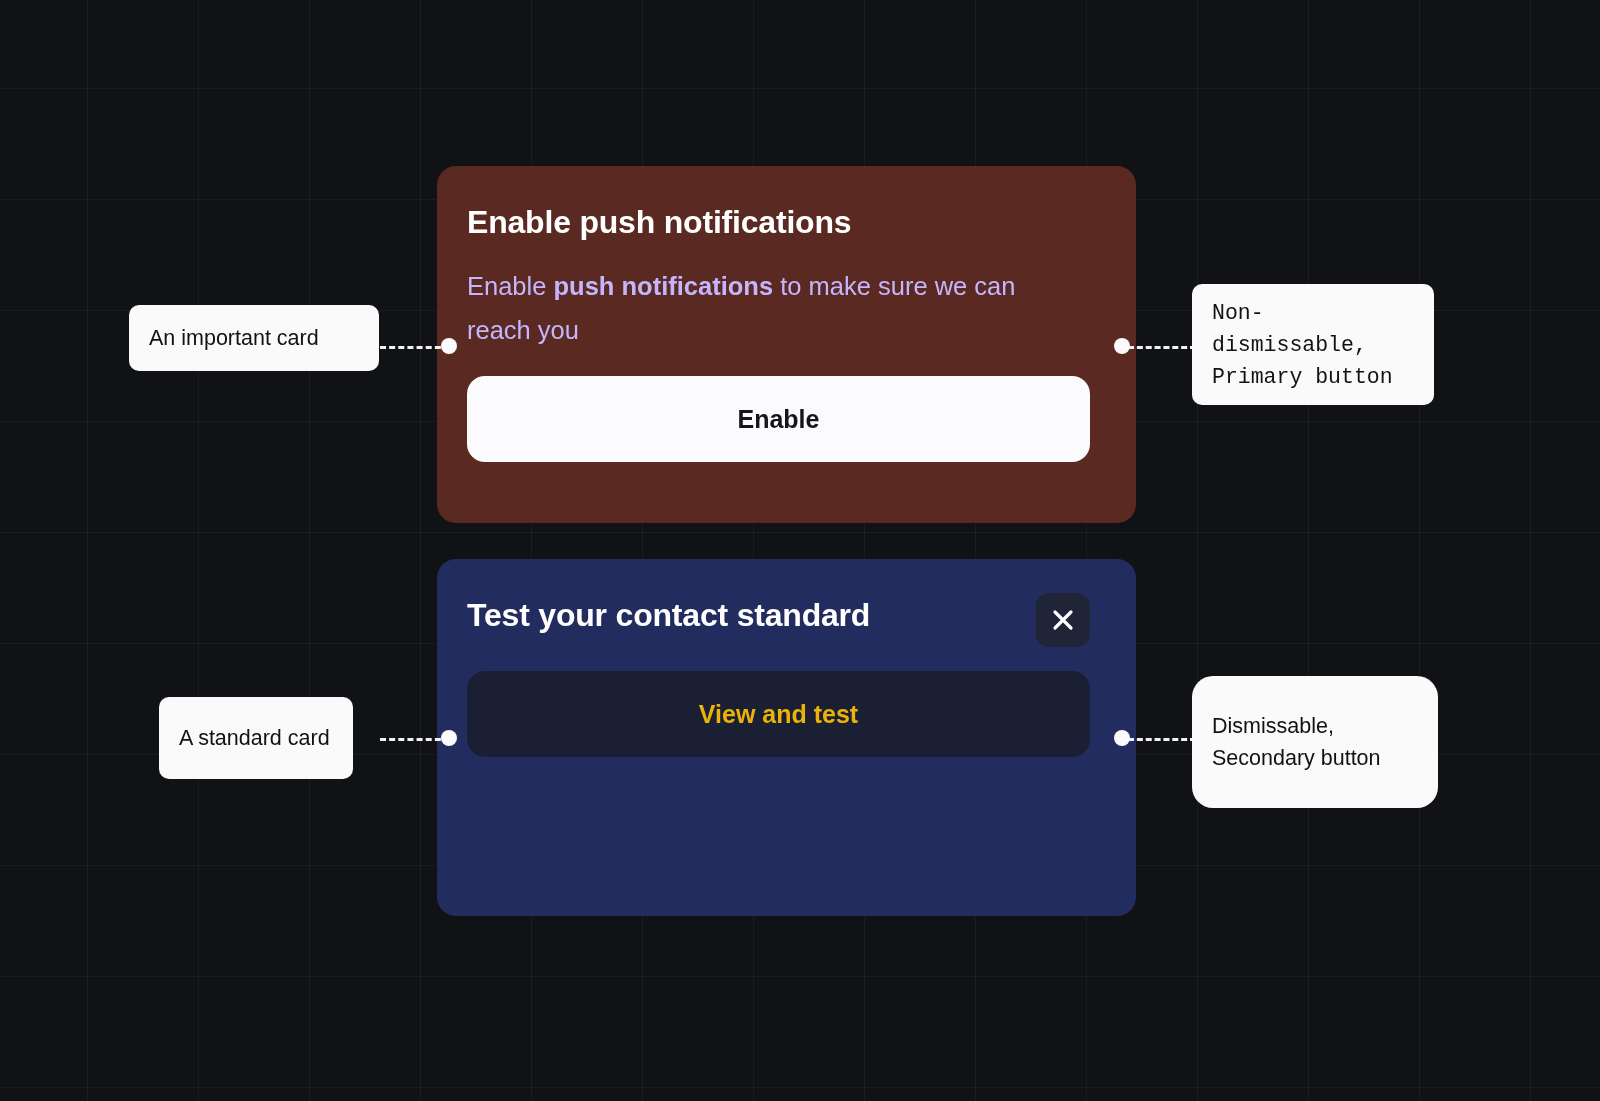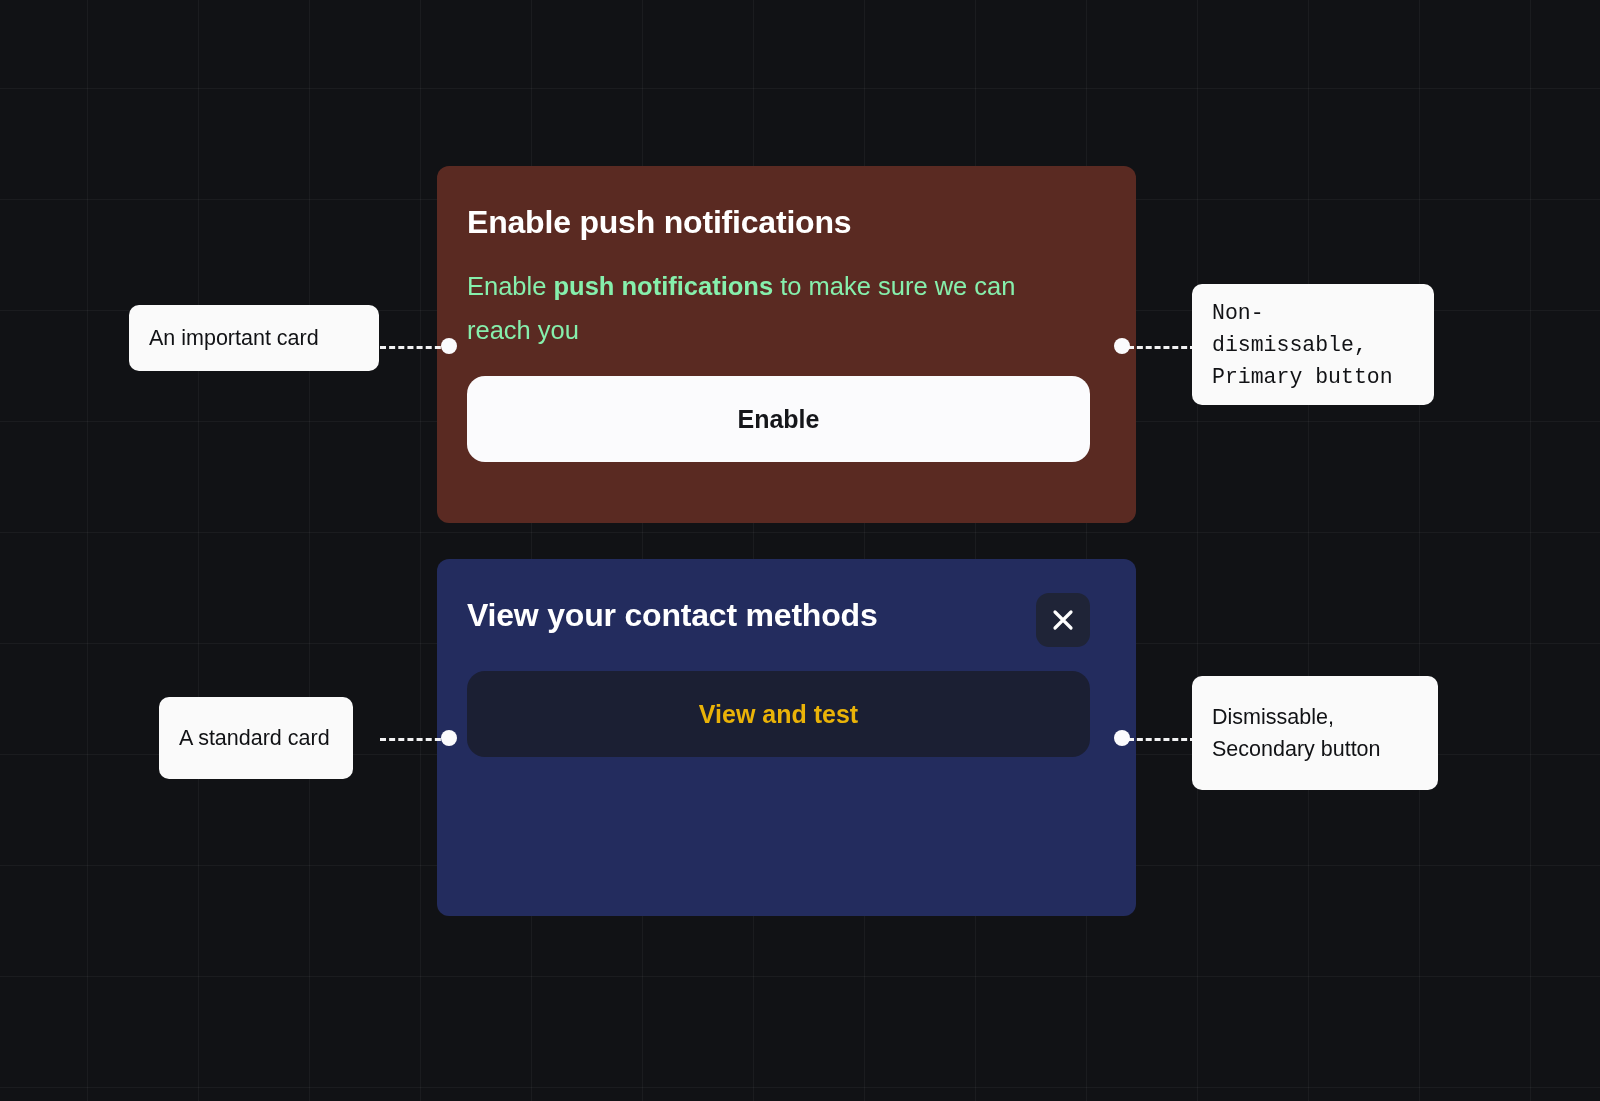--- a/index.html
+++ b/index.html
@@ -41,21 +41,21 @@
     position:absolute;
     width:16px; height:16px;
     background:#fbfbfd;
     border-radius:50%;
     z-index:6;
   }
 
   
   .card{
     position:absolute;
-    border-radius:12px;
+    border-radius:19px;
     padding:36px 46px 30px 30px;
   }
   .card-important{
     left:437px; top:166px;
     width:699px; height:357px;
     background:#5a2a22;
   }
   .card-standard{
     left:437px; top:559px;
     width:699px; height:357px;
@@ -68,21 +68,21 @@
     justify-content:space-between;
   }
   .card-title{
     color:#ffffff;
     font-size:32px;
     font-weight:bold;
     letter-spacing:-0.2px;
     line-height:40px;
   }
   .card-body{
-    color:#86efac;
+    color:#c4b5fd;
     font-size:25.5px;
     line-height:44px;
     margin-top:22px;
     max-width:600px;
   }
   .card-body b{ font-weight:bold; }
 
   .btn{
     display:flex;
     align-items:center;
@@ -128,21 +128,21 @@
     <div class="card-title">Enable push notifications</div>
   </div>
   <div class="card-body">
     <span>Enable </span><b>push notifications</b><span> to make sure we can reach you</span>
   </div>
   <button class="btn btn-primary">Enable</button>
 </div>
 
 <div class="card card-standard">
   <div class="card-head">
-    <div class="card-title">View your contact methods</div>
+    <div class="card-title">Test your contact standard</div>
     <button class="close-btn">
       <span>
         <svg width="26" height="26" viewBox="0 0 26 26" aria-hidden="true">
           <path d="M5 5 L21 21 M21 5 L5 21" stroke="#ffffff" stroke-width="3.2" stroke-linecap="round" fill="none"></path>
         </svg>
       </span>
     </button>
   </div>
   <button class="btn btn-secondary">View and test</button>
 </div>
@@ -159,14 +159,14 @@
 <div class="dotline" style="left:1128px; top:738px; width:68px;"></div>
 <div class="dot" style="left:1114px; top:730px;"></div>
 
 <div class="callout" style="left:129px; top:305px; width:250px; height:66px; display:flex; align-items:center;">An important card</div>
 
 <div class="callout" style="left:1192px; top:284px; width:242px; height:121px; display:flex; flex-direction:column; justify-content:center;font-family:Liberation Mono, monospace;">Non-dismissable,
 Primary button</div>
 
 <div class="callout" style="left:159px; top:697px; width:194px; height:82px; display:flex; align-items:center;">A standard card</div>
 
-<div class="callout" style="left:1192px; top:676px; width:246px; height:114px; display:flex; flex-direction:column; justify-content:center;">Dismissable,
+<div class="callout" style="left:1192px; top:676px; width:246px; height:132px; display:flex; flex-direction:column; justify-content:center;border-radius:21px;">Dismissable,
 Secondary button</div>
 
 </body></html>

